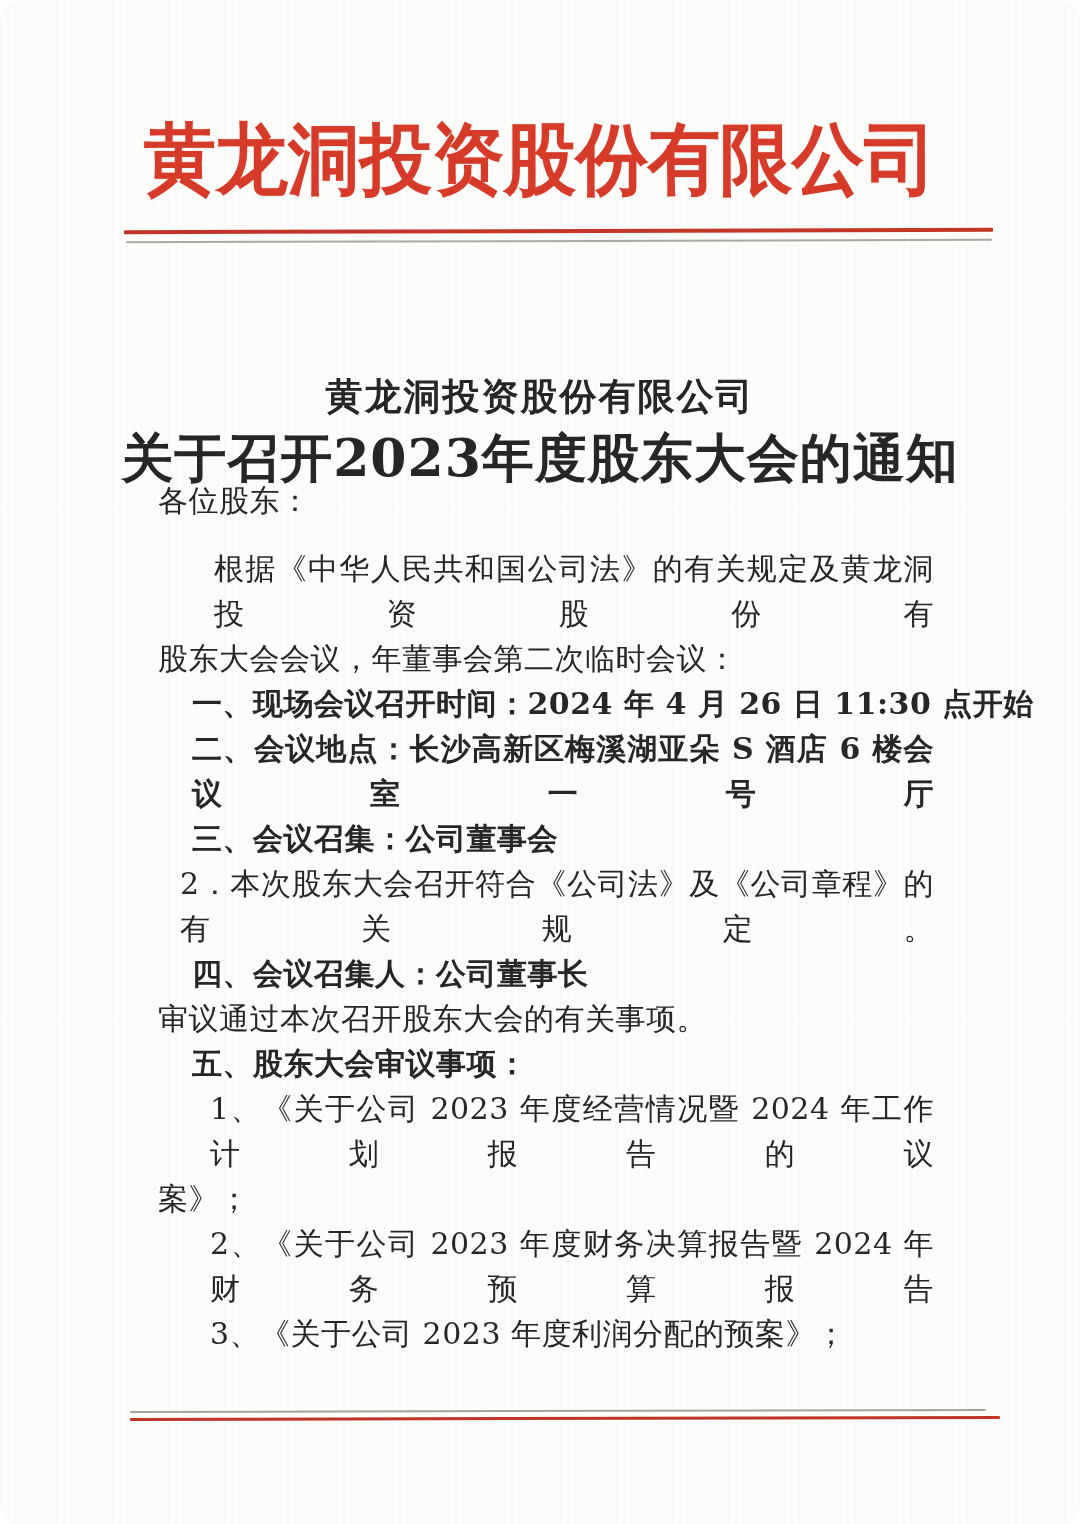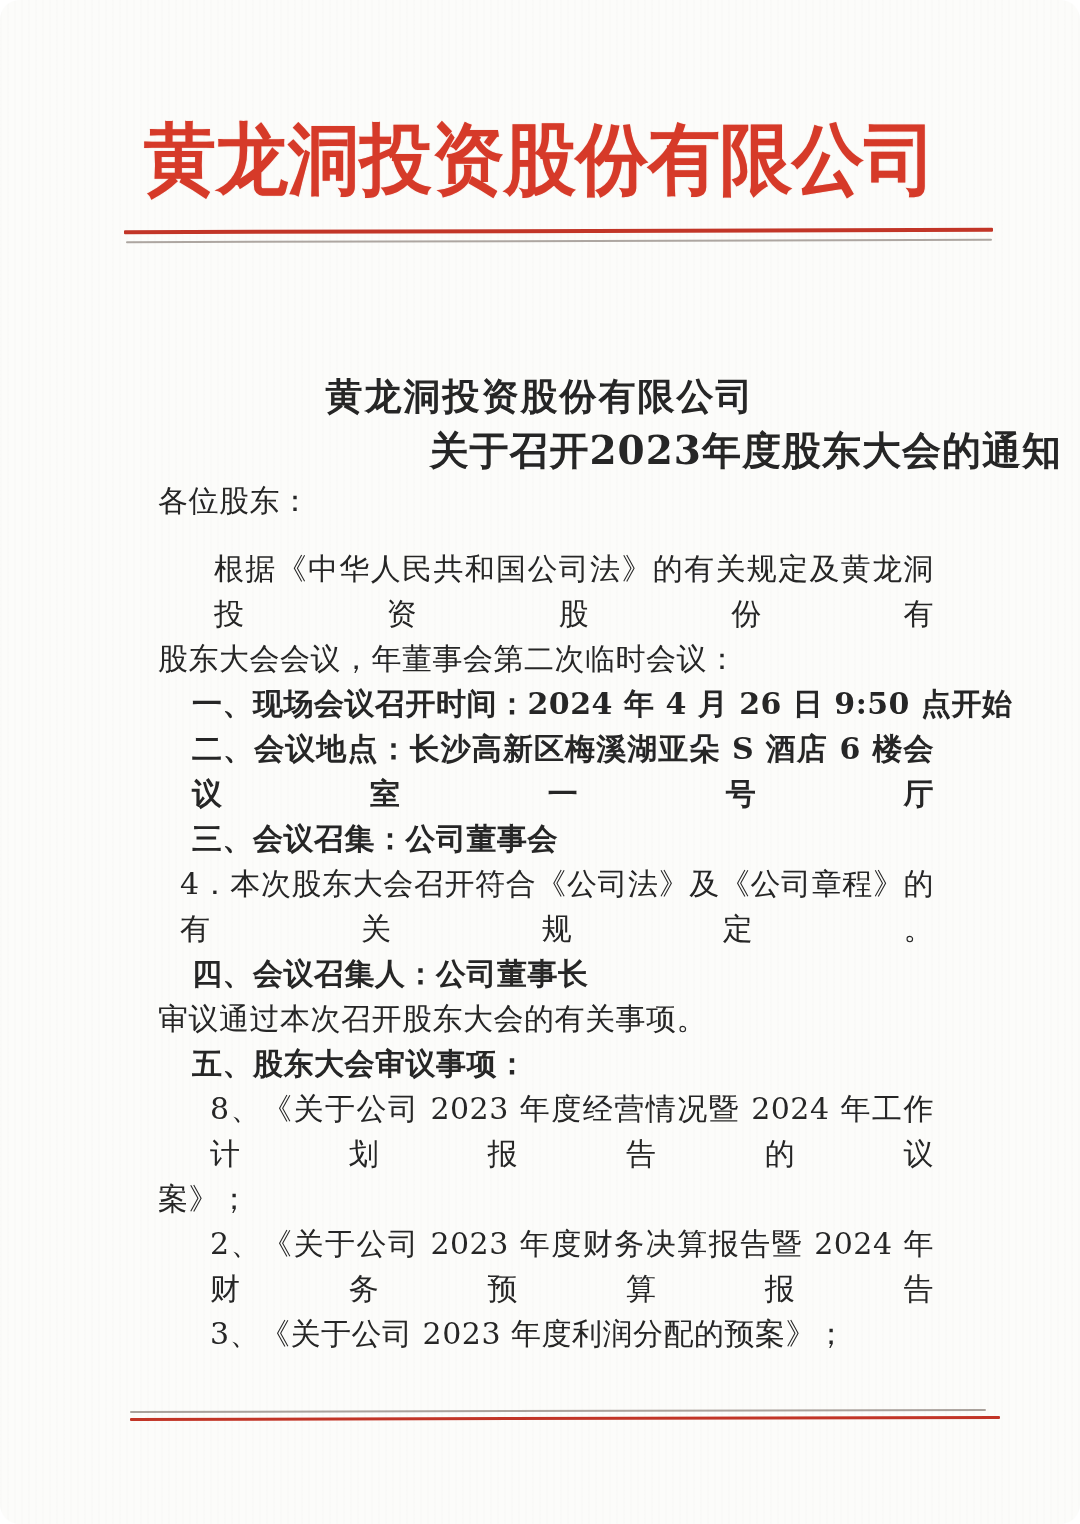--- a/index.html
+++ b/index.html
@@ -43,22 +43,22 @@
   .rule{position:absolute;border-radius:1px;}
   .head-rule-red{top:229px;left:124px;width:869px;height:4px;background:var(--rule-red);transform:rotate(-0.15deg);}
   .head-rule-gray{top:240px;left:126px;width:866px;height:2px;background:var(--rule-gray);opacity:.75;transform:rotate(-0.15deg);}
   
   .doc-title-1{
     position:absolute;top:372px;left:0;right:0;
     text-align:center;font-size:37px;font-weight:700;
     letter-spacing:2px;white-space:nowrap;
   }
   .doc-title-2{
-    position:absolute;top:424px;left:0;right:18px;
-    text-align:right;font-size:39px;font-weight:700;
+    position:absolute;top:424px;left:0;right:0;
+    text-align:center;font-size:52px;font-weight:700;
     letter-spacing:1px;white-space:nowrap;
   }
   
   .body-text{
     position:absolute;top:478px;left:158px;width:776px;
     font-size:30px;line-height:45px;
     letter-spacing:0.5px;
   }
   .ln{min-height:45px;white-space:nowrap;}
   .ind-a{padding-left:56px;margin-top:23px;}
@@ -84,28 +84,28 @@
   <div class="rule head-rule-gray"></div>
 
   <div class="doc-title-1">黄龙洞投资股份有限公司</div>
 
   <div class="doc-title-2">关于召开2023年度股东大会的通知</div>
 
   <div class="body-text">
     <div class="ln">各位股东：</div>
     <div class="ln ind-a just">根据《中华人民共和国公司法》的有关规定及黄龙洞投资股份有</div>
     <div class="ln">股东大会会议，年董事会第二次临时会议：</div>
-    <div class="ln ind-b bold">一、现场会议召开时间：2024 年 4 月 26 日 9:50 点开始</div>
+    <div class="ln ind-b bold">一、现场会议召开时间：2024 年 4 月 26 日 11:30 点开始</div>
     <div class="ln ind-b bold just">二、会议地点：长沙高新区梅溪湖亚朵 S 酒店 6 楼会议室一号厅</div>
     <div class="ln ind-b bold">三、会议召集：公司董事会</div>
-    <div class="ln ind-c just">4．本次股东大会召开符合《公司法》及《公司章程》的有关规定。</div>
+    <div class="ln ind-c just">2．本次股东大会召开符合《公司法》及《公司章程》的有关规定。</div>
     <div class="ln ind-b bold">四、会议召集人：公司董事长</div>
     <div class="ln">审议通过本次召开股东大会的有关事项。</div>
     <div class="ln ind-b bold">五、股东大会审议事项：</div>
-    <div class="ln ind-d just">8、《关于公司 2023 年度经营情况暨 2024 年工作计划报告的议</div>
+    <div class="ln ind-d just">1、《关于公司 2023 年度经营情况暨 2024 年工作计划报告的议</div>
     <div class="ln">案》；</div>
     <div class="ln ind-d just">2、《关于公司 2023 年度财务决算报告暨 2024 年财务预算报告</div>
     <div class="ln ind-d">3、《关于公司 2023 年度利润分配的预案》；</div>
 
   </div>
 
   <div class="rule foot-rule-gray"></div>
   <div class="rule foot-rule-red"></div>
 
 </div>

